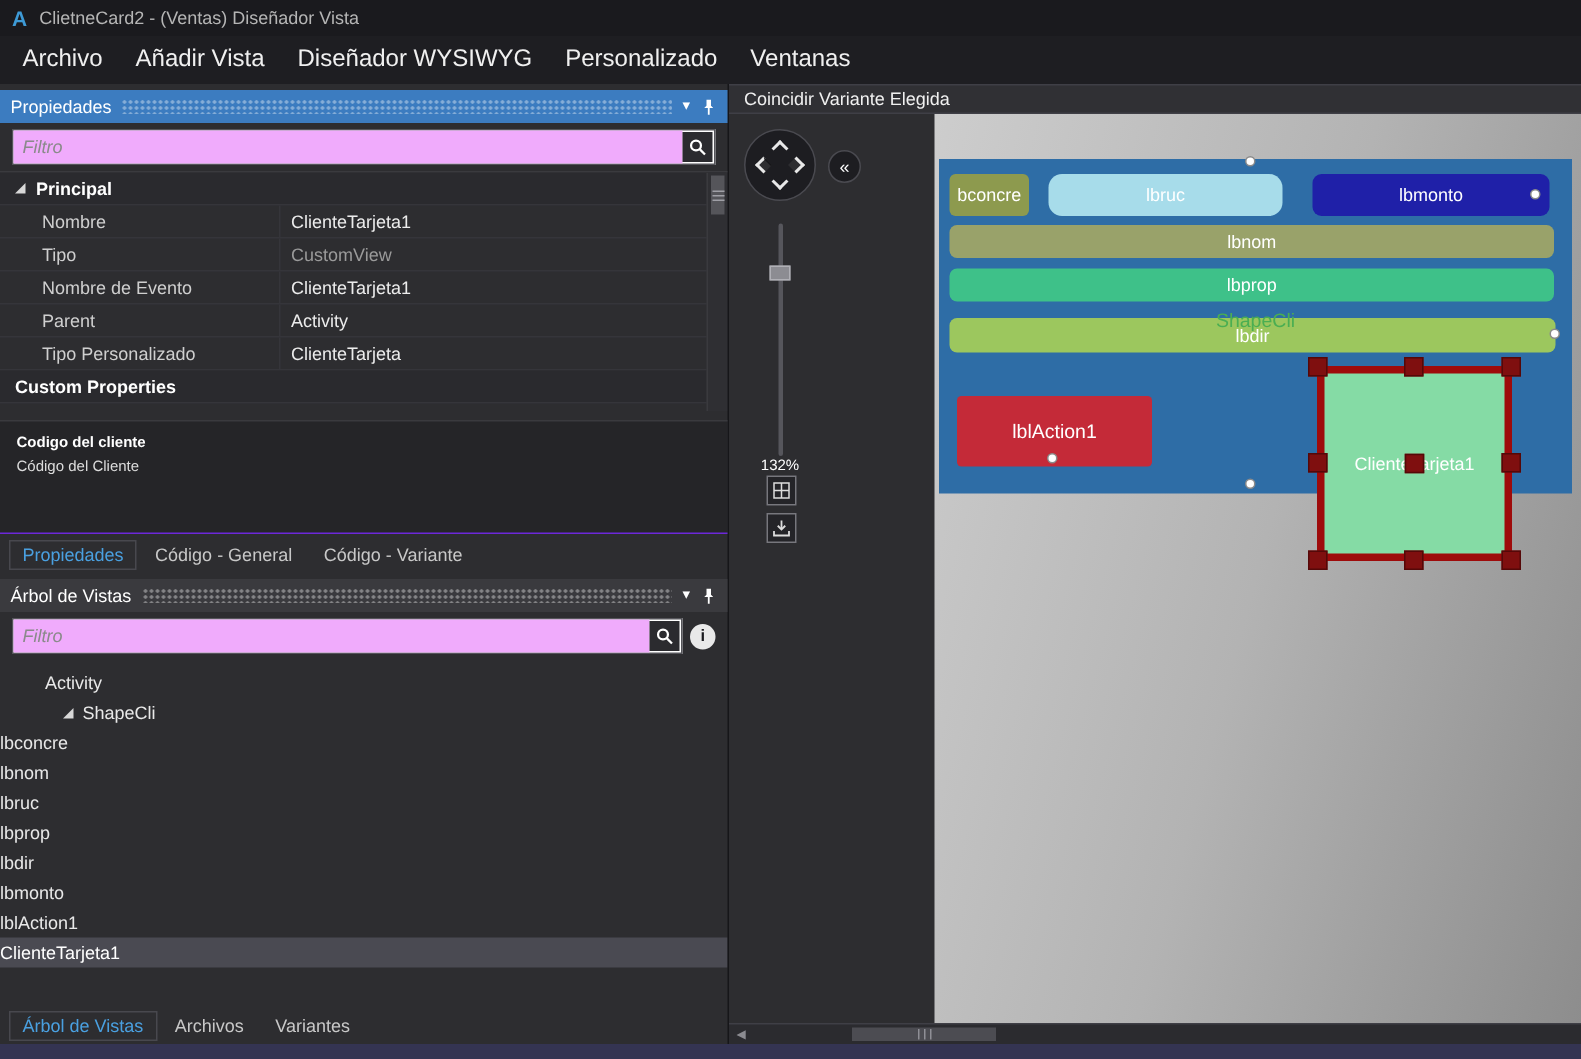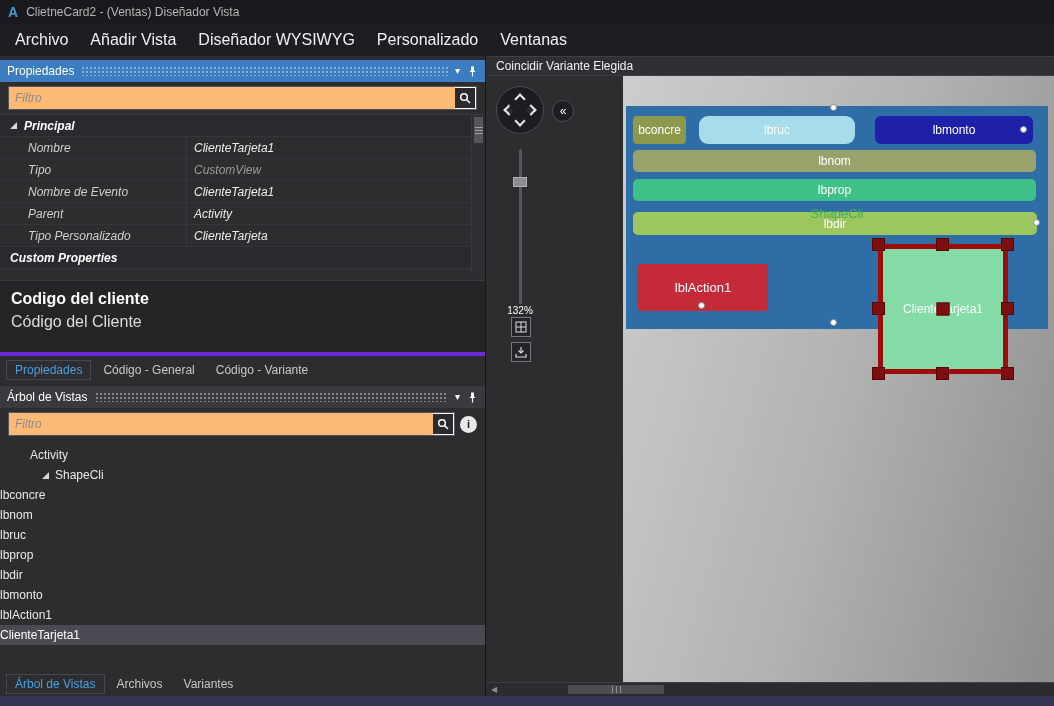--- a/index.html
+++ b/index.html
@@ -20,40 +20,40 @@
   .left { width:486px; flex:0 0 486px; display:flex; flex-direction:column; background:#2d2d30; border-right:1px solid #161619; min-height:0; }
   .panel-header { height:22px; margin-top:4px; display:flex; align-items:center; padding:0 7px; gap:7px; font-size:12px; color:#fff; flex:0 0 auto; }
   .panel-header.blue { background:#3c7cc0; }
   .panel-header.gray { background:#3a3a3e; }
   .dots { flex:1; height:10px; background-image:radial-gradient(rgba(255,255,255,.38) 1px, transparent 1.3px); background-size:4px 4px; }
   .hdr-chev { color:#fff; font-size:10px; line-height:1; }
   .pin { display:flex; align-items:center; }
 
   .filter-row { margin:4px 8px; display:flex; align-items:center; gap:5px; flex:0 0 auto; }
   .filter-wrap { flex:1; background:#fff; height:24px; display:flex; align-items:center; border:1px solid #55555a; }
-  .filter-input { flex:1; min-width:0; border:none; outline:none; background:#fdba74; color:#222; font-size:12px; padding:0 6px; height:100%; font-family:"Liberation Sans",sans-serif; }
+  .filter-input { flex:1; min-width:0; border:none; outline:none; background:#f0abfc; color:#222; font-size:12px; padding:0 6px; height:100%; font-family:"Liberation Sans",sans-serif; }
   .filter-input::placeholder { color:#8a8a8a; font-style:italic; }
   .search-btn { width:20px; height:20px; margin-right:1px; background:#2b2b2f; border:none; display:flex; align-items:center; justify-content:center; flex:0 0 auto; cursor:pointer; }
   .info-btn { width:17px; height:17px; border-radius:50%; background:#e9e9e9; color:#1b1b1f; font-weight:bold; font-size:11px; display:flex; align-items:center; justify-content:center; flex:0 0 auto; }
 
   
   .prop-grid { height:160px; border-top:1px solid #3a3a3e; position:relative; overflow:hidden; flex:0 0 auto; }
-  .grid-rows { margin-right:1px;font-style:italic; }
+  .grid-rows { margin-right:1px; }
   .grid-row { height:22px; display:flex; align-items:center; border-bottom:1px solid #35353a; font-size:12px; }
   .cat-row { font-weight:bold; color:#fff; background:#2a2a2e; padding-left:10px; gap:7px; }
   .tri-exp { width:0; height:0; border-bottom:7px solid #d8d8d8; border-left:7px solid transparent; flex:0 0 auto; }
   .prop-name { flex:0 0 186px; padding-left:28px; color:#cfcfcf; overflow:hidden; white-space:nowrap; }
   .prop-val { flex:1; padding-left:7px; color:#ececec; border-left:1px solid #35353a; height:100%; display:flex; align-items:center; overflow:hidden; white-space:nowrap; }
   .prop-val.muted { color:#9a9a9a; }
   .combo-chev { margin-left:auto; margin-right:7px; color:#cfcfcf; font-size:9px; }
   .vscroll { position:absolute; right:0; top:0; bottom:0; width:14px; background:#2f2f33; border-left:1px solid #3a3a3e; }
   .vthumb { position:absolute; left:2px; right:2px; top:2px; height:26px; background:#55555a; display:flex; flex-direction:column; gap:2px; align-items:center; justify-content:center; }
   .vthumb i { display:block; width:8px; height:1px; background:#9f9fa6; }
 
-  .desc-box { margin-top:6px; height:76px; background:#252528; border-top:1px solid #3a3a3e; border-bottom:4px solid #6d28d9; padding:9px 11px; font-size:16px; flex:0 0 auto; }
+  .desc-box { margin-top:6px; height:76px; background:#252528; border-top:1px solid #3a3a3e; border-bottom:1px solid #6d28d9; padding:9px 11px; font-size:10px; flex:0 0 auto; }
   .desc-title { font-weight:bold; color:#fff; margin-bottom:5px; }
   .desc-body { color:#dcdcdc; }
 
   .tab-row { display:flex; align-items:center; gap:3px; padding:4px 6px 2px; height:26px; font-size:12px; flex:0 0 auto; }
   .tab { padding:2px 8px; color:#c8c8c8; border:1px solid transparent; cursor:pointer; white-space:nowrap; }
   .tab.active { color:#4aa0e0; border:1px solid #48484e; background:#2d2d30; }
 
   
   .tree { flex:1; min-height:0; overflow:hidden; font-size:12px; padding-top:5px; }
   .tree-item { height:20px; display:flex; align-items:center; color:#e8e8e8; cursor:default; }

